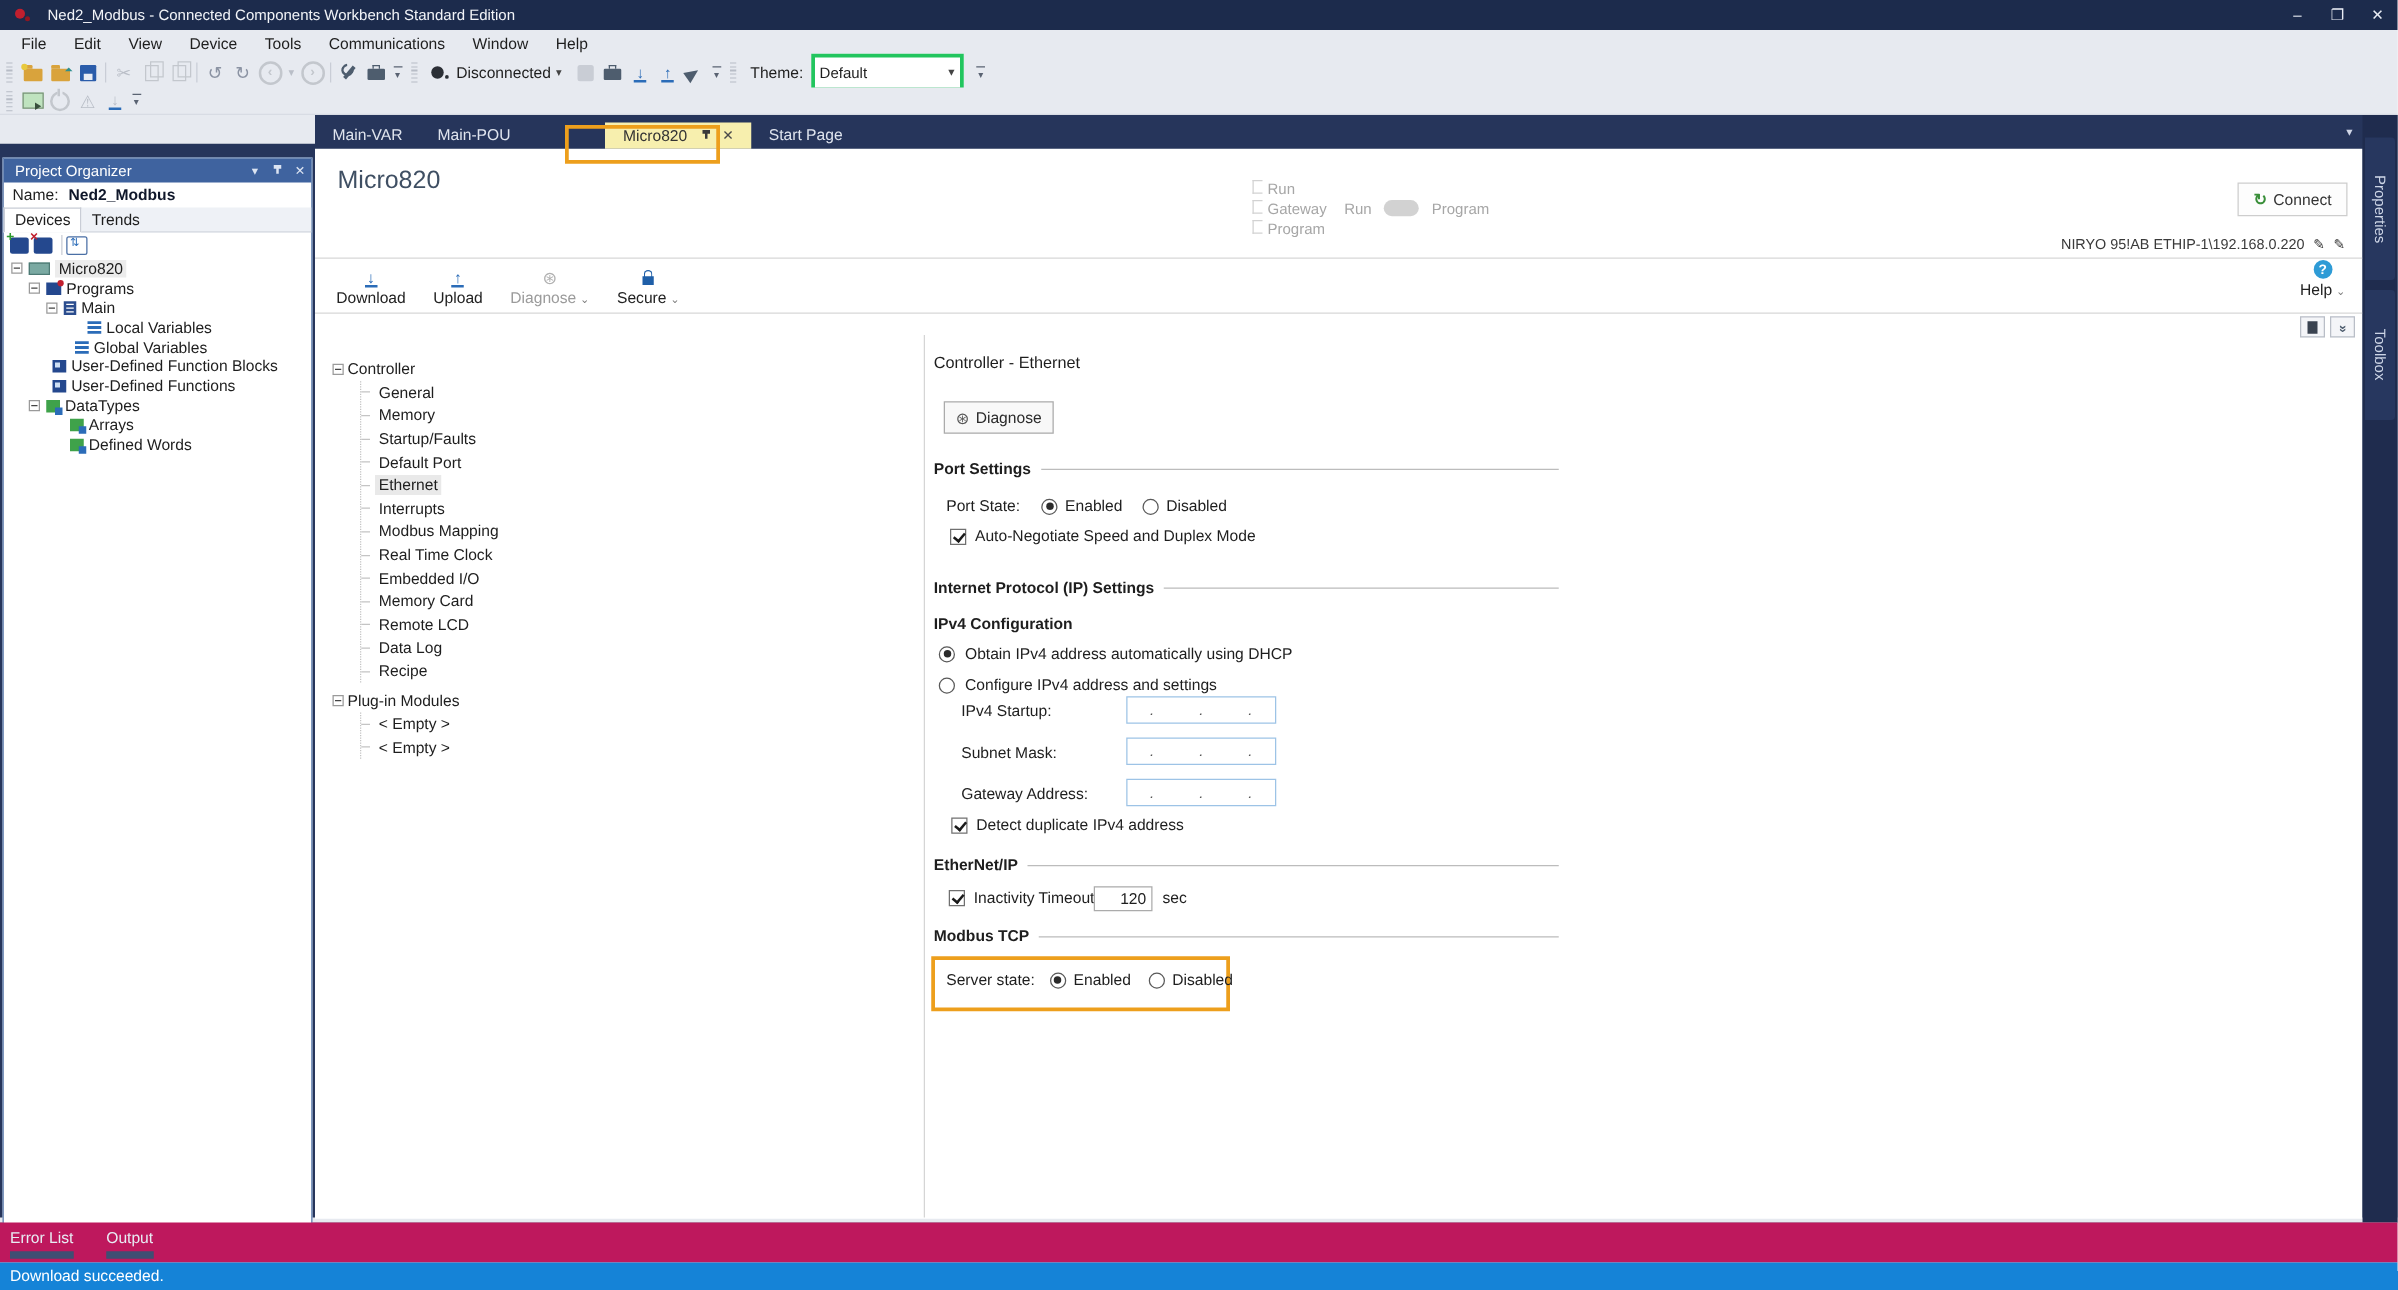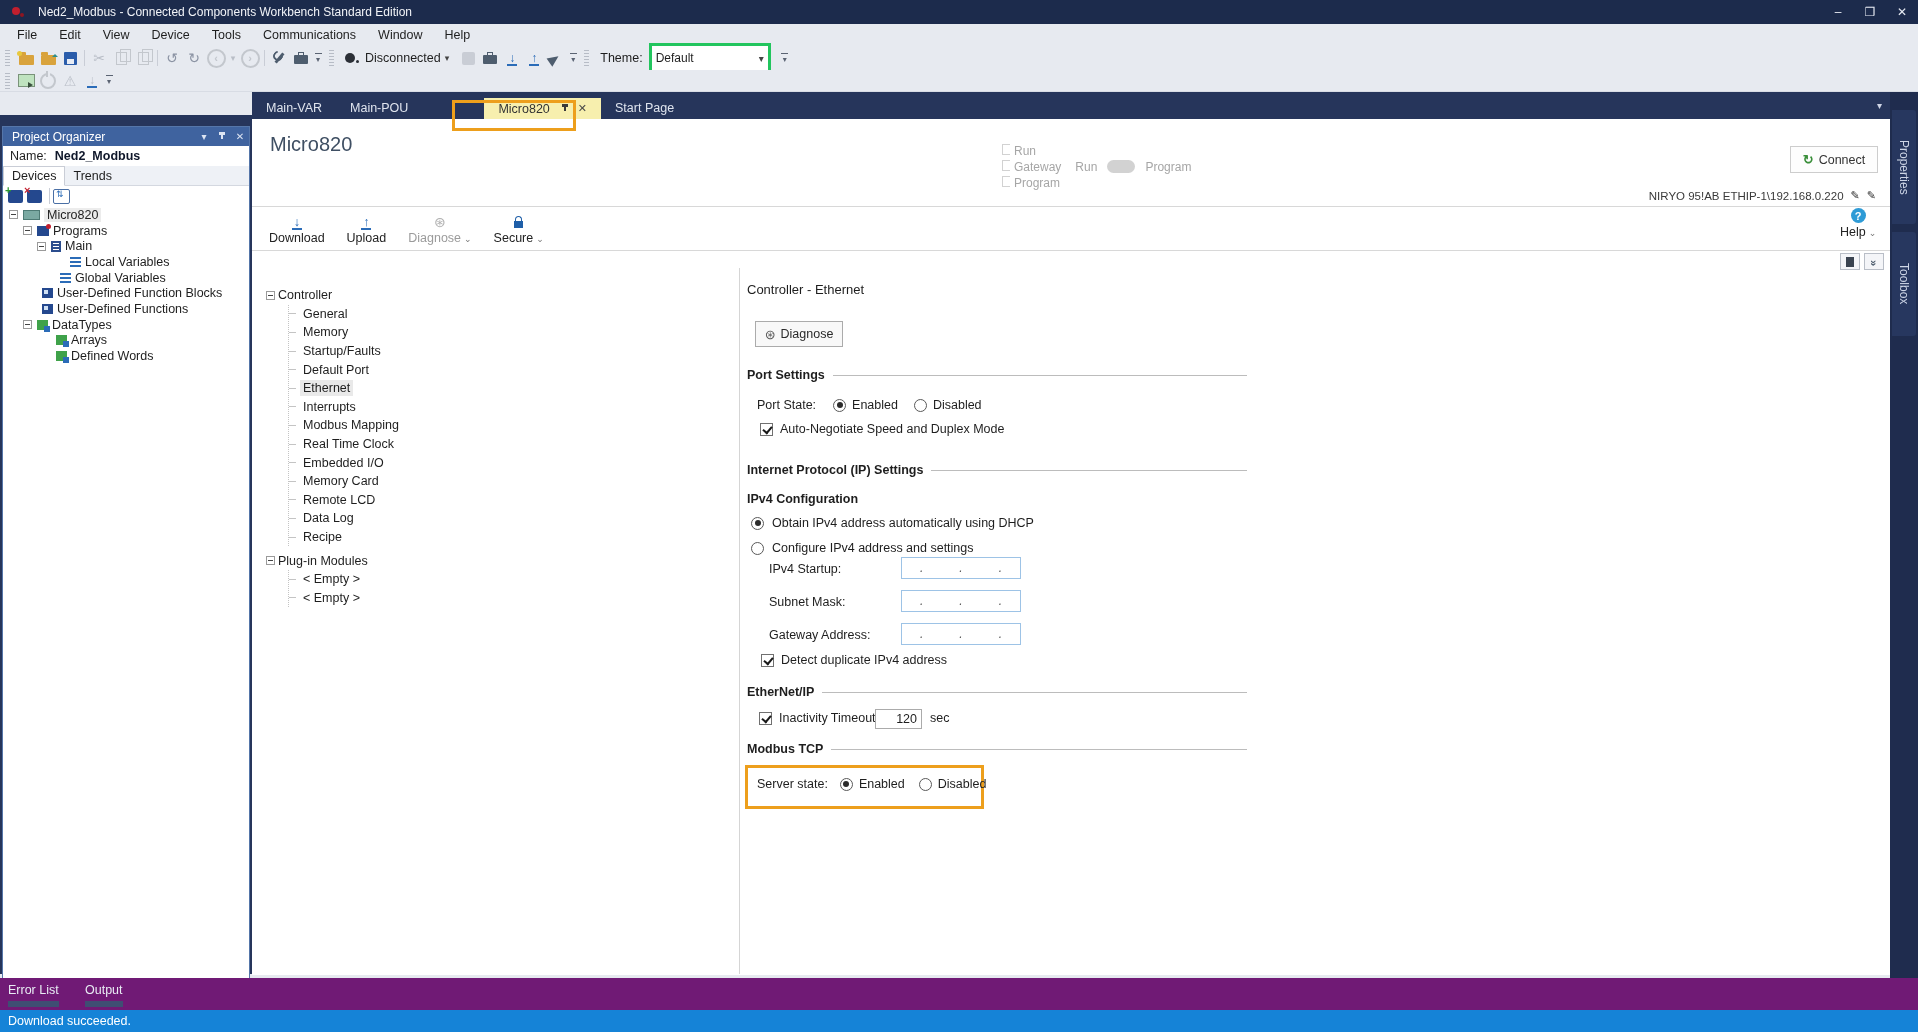--- a/index.html
+++ b/index.html
@@ -149,21 +149,21 @@
   .cb.ck::after{content:"";position:absolute;left:2px;top:2px;width:7px;height:4px;border-left:2px solid #1a1a1a;border-bottom:2px solid #1a1a1a;transform:rotate(-50deg)}
   .ipbox{position:absolute;width:120px;height:22px;border:1px solid #9dc3e6;background:#fff;display:flex;align-items:flex-end;justify-content:space-around;padding-bottom:3px;box-sizing:border-box}
   .ipdot::before{content:".";color:#555;font-size:12px;line-height:4px}
   .numbox{position:absolute;width:47px;height:20px;border:1px solid #ababab;background:#fff;display:flex;align-items:center;justify-content:flex-end;padding-right:4px;box-sizing:border-box;font-size:12.5px}
   .orangebox{position:absolute;border:3px solid #ED9F1C}
   
   .sidestrip{left:1890px;top:92px;width:28px;height:886px;background:#1f2c4e}
   .vtab{position:absolute;left:2px;width:24px;background:#27375f;border-radius:0 3px 3px 0;display:flex;align-items:center;justify-content:center}
   .vtab span{writing-mode:vertical-rl;color:#cdd5e6;font-size:12px;padding:8px 0}
   
-  .botbar{left:0;top:978px;width:1918px;height:32px;background:#701a75;color:#e8ecf4}
+  .botbar{left:0;top:978px;width:1918px;height:32px;background:#be185d;color:#e8ecf4}
   .bottab{position:absolute;top:5px;font-size:12.5px}
   .bottab::after{content:"";position:absolute;left:0;top:18px;height:6px;width:100%;background:#3f4e73}
   .statusbar{left:0;top:1010px;width:1918px;height:22px;background:#1583d7;color:#fff;display:flex;align-items:center;padding-left:8px;box-sizing:border-box;font-size:12.5px}
 </style>
 </head>
 <body>
 
 <div class="abs titlebar">
   <div class="applogo"></div>
   <span>Ned2_Modbus - Connected Components Workbench Standard Edition</span>

